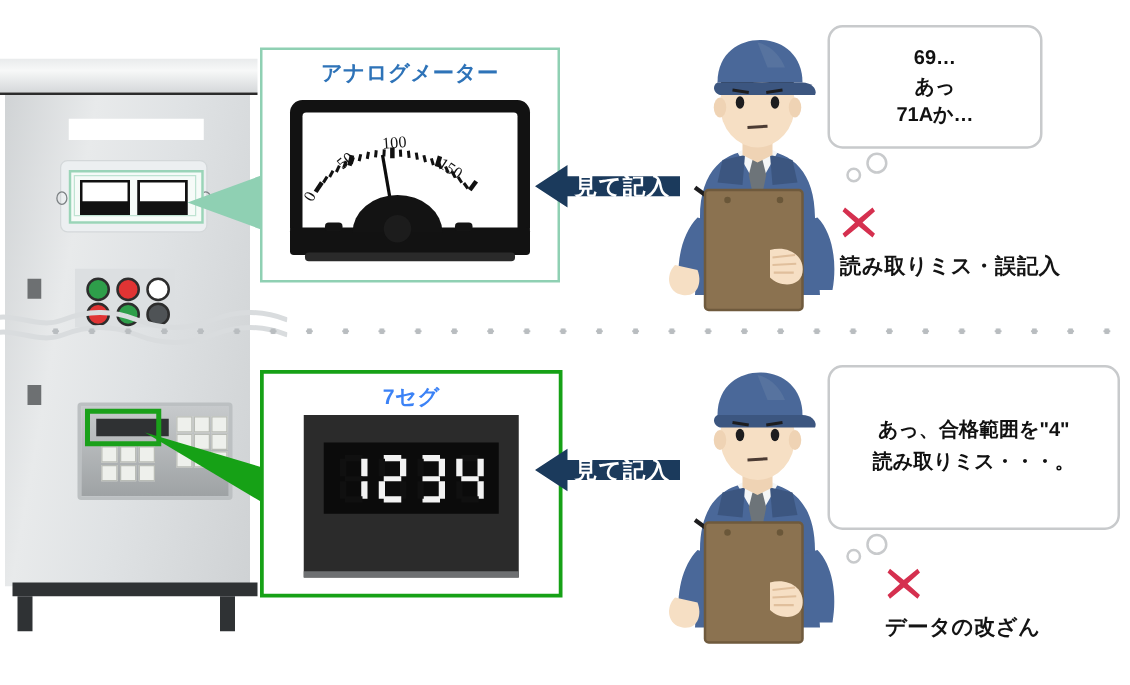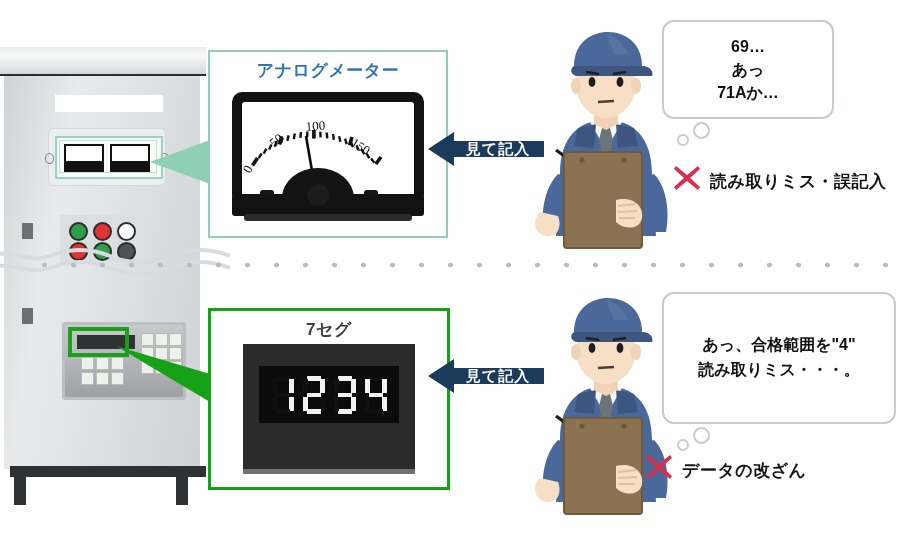--- a/index.html
+++ b/index.html
@@ -37,26 +37,26 @@
   .kp-hl{position:absolute;left:68px;top:327px;width:53px;height:22px;border:4px solid #1aa01a;}
   .key{position:absolute;width:11px;height:11px;background:#eef0ec;border:1px solid #b9bcb6;}
 
   .base{position:absolute;left:10px;top:466px;width:196px;height:11px;background:#2f3234;}
   .leg{position:absolute;top:477px;width:12px;height:28px;background:#2f3234;}
   .leg.l{left:14px;} .leg.r{left:176px;}
   .foot-l{position:absolute;left:22px;top:308px;width:11px;height:16px;background:#6d7072;}
   .foot-u{position:absolute;left:22px;top:223px;width:11px;height:16px;background:#6d7072;}
 
   
-  .panel{position:absolute;background:#ffffff;margin-top:12px;}
+  .panel{position:absolute;background:#ffffff;}
   .panel.analog{left:208px;top:38px;width:236px;height:184px;border:2px solid #8fd0b3;}
   .panel.seg{left:208px;top:296px;width:236px;height:176px;border:3px solid #16a116;}
   .panel-title{position:absolute;left:0;right:0;top:7px;text-align:center;font-size:17px;font-weight:bold;letter-spacing:.5px;}
   .panel.analog .panel-title{color:#2e73b8;}
-  .panel.seg .panel-title{color:#404040;}
+  .panel.seg .panel-title{color:#3b82f6;}
 
   
   .meter-box{position:absolute;left:20px;top:38px;width:196px;height:133px;}
 
   
   .seg-box{position:absolute;left:32px;top:33px;width:172px;height:130px;background:#2b2b2b;}
   .seg-screen{position:absolute;left:16px;top:22px;width:140px;height:57px;background:#0b0b0b;}
   .seg-digits{position:absolute;left:0;top:0;width:100%;height:100%;display:flex;align-items:center;justify-content:center;gap:9px;}
   .digit{position:relative;width:22px;height:38px;}
   .digit i{position:absolute;background:#f2f2f2;display:block;}
@@ -68,34 +68,34 @@
   .sg-e{left:0;top:21px;width:5px;height:14px;}
   .sg-f{left:0;top:3px;width:5px;height:14px;}
   .sg-g{left:4px;top:17px;width:14px;height:4px;}
   .seg-shadow{position:absolute;left:0;bottom:0;width:100%;height:5px;background:#6e7072;}
 
   
   .leader{position:absolute;}
   
   .arrow{position:absolute;width:116px;height:36px;}
   .arrow .lbl{position:absolute;left:26px;top:0;width:88px;height:36px;display:flex;align-items:center;justify-content:center;
-    color:#ffffff;font-size:15px;font-weight:bold;letter-spacing:1px;}
+    color:#ffffff;font-size:18px;font-weight:bold;letter-spacing:1px;}
 
   
   .worker{position:absolute;width:175px;height:235px;}
 
   
   .bubble{position:absolute;background:#ffffff;border:2px solid #c8cacc;border-radius:12px;
     display:flex;flex-direction:column;align-items:center;justify-content:center;
     color:#111;font-weight:bold;}
   .bubble .line{white-space:pre;}
   .bub-dot{position:absolute;border:2px solid #c8cacc;border-radius:50%;background:#fff;}
 
   
-  .err{position:absolute;display:flex;align-items:flex-end;gap:8px;}
+  .err{position:absolute;display:flex;align-items:flex-start;gap:8px;flex-direction:column;}
   .err .x{width:30px;height:30px;flex:0 0 30px;}
   .err .txt{font-size:17px;font-weight:bold;color:#141414;letter-spacing:.5px;white-space:nowrap;}
 
   .dotted-div{position:absolute;left:30px;top:262px;width:860px;height:6px;
     background-image:radial-gradient(circle,#b9bdc0 2.4px,transparent 2.6px);
     background-size:29px 6px;background-repeat:repeat-x;}
 </style>
 </head>
 <body>
 
@@ -389,21 +389,21 @@
 
   <div class="err" style="left:672px;top:163px;">
     <span class="x">
       <svg width="30" height="30" viewBox="0 0 30 30">
         <path d="M4 3 L 15 12 L 26 3 L 28 6 L 18 15 L 28 24 L 26 27 L 15 18 L 4 27 L 2 24 L 12 15 L 2 6 Z" fill="#d5304f"></path>
       </svg>
     </span>
     <span class="txt">読み取りミス・誤記入</span>
   </div>
 
-  <div class="err" style="left:644px;top:452px;">
+  <div class="err" style="left:708px;top:452px;">
     <span class="x">
       <svg width="30" height="30" viewBox="0 0 30 30">
         <path d="M4 3 L 15 12 L 26 3 L 28 6 L 18 15 L 28 24 L 26 27 L 15 18 L 4 27 L 2 24 L 12 15 L 2 6 Z" fill="#d5304f"></path>
       </svg>
     </span>
     <span class="txt">データの改ざん</span>
   </div>
 
   <div class="dotted-div"></div>
 

